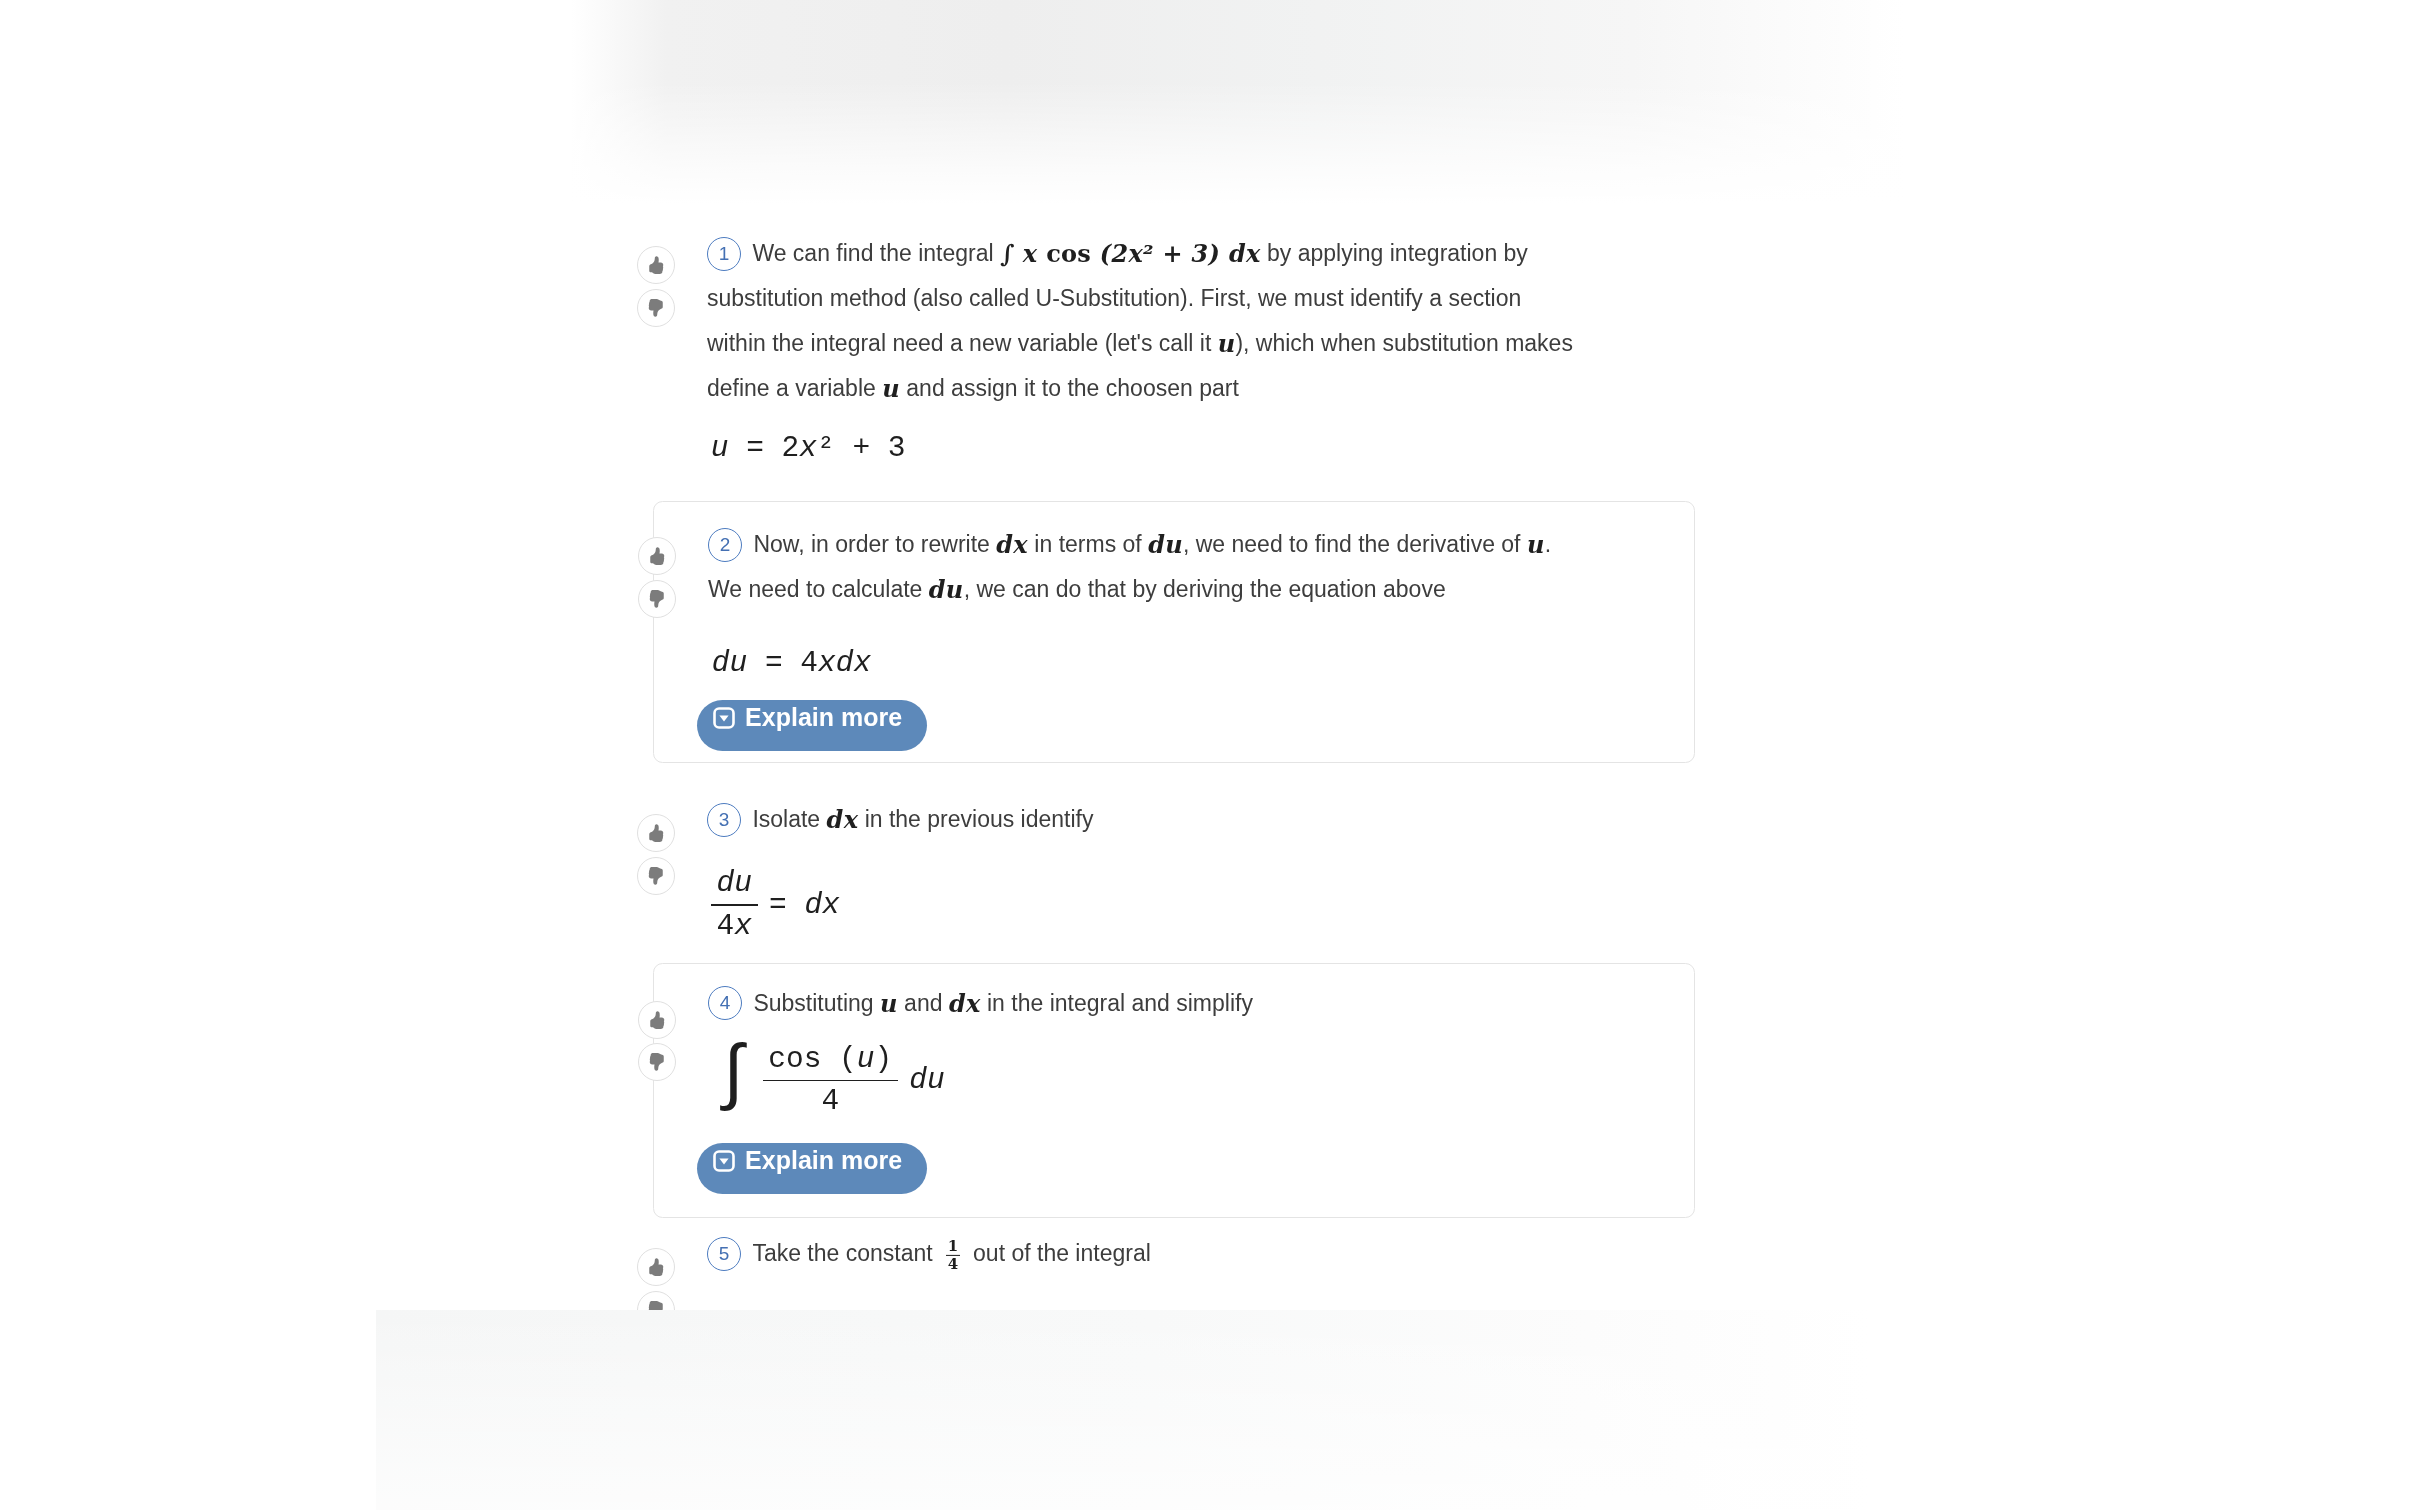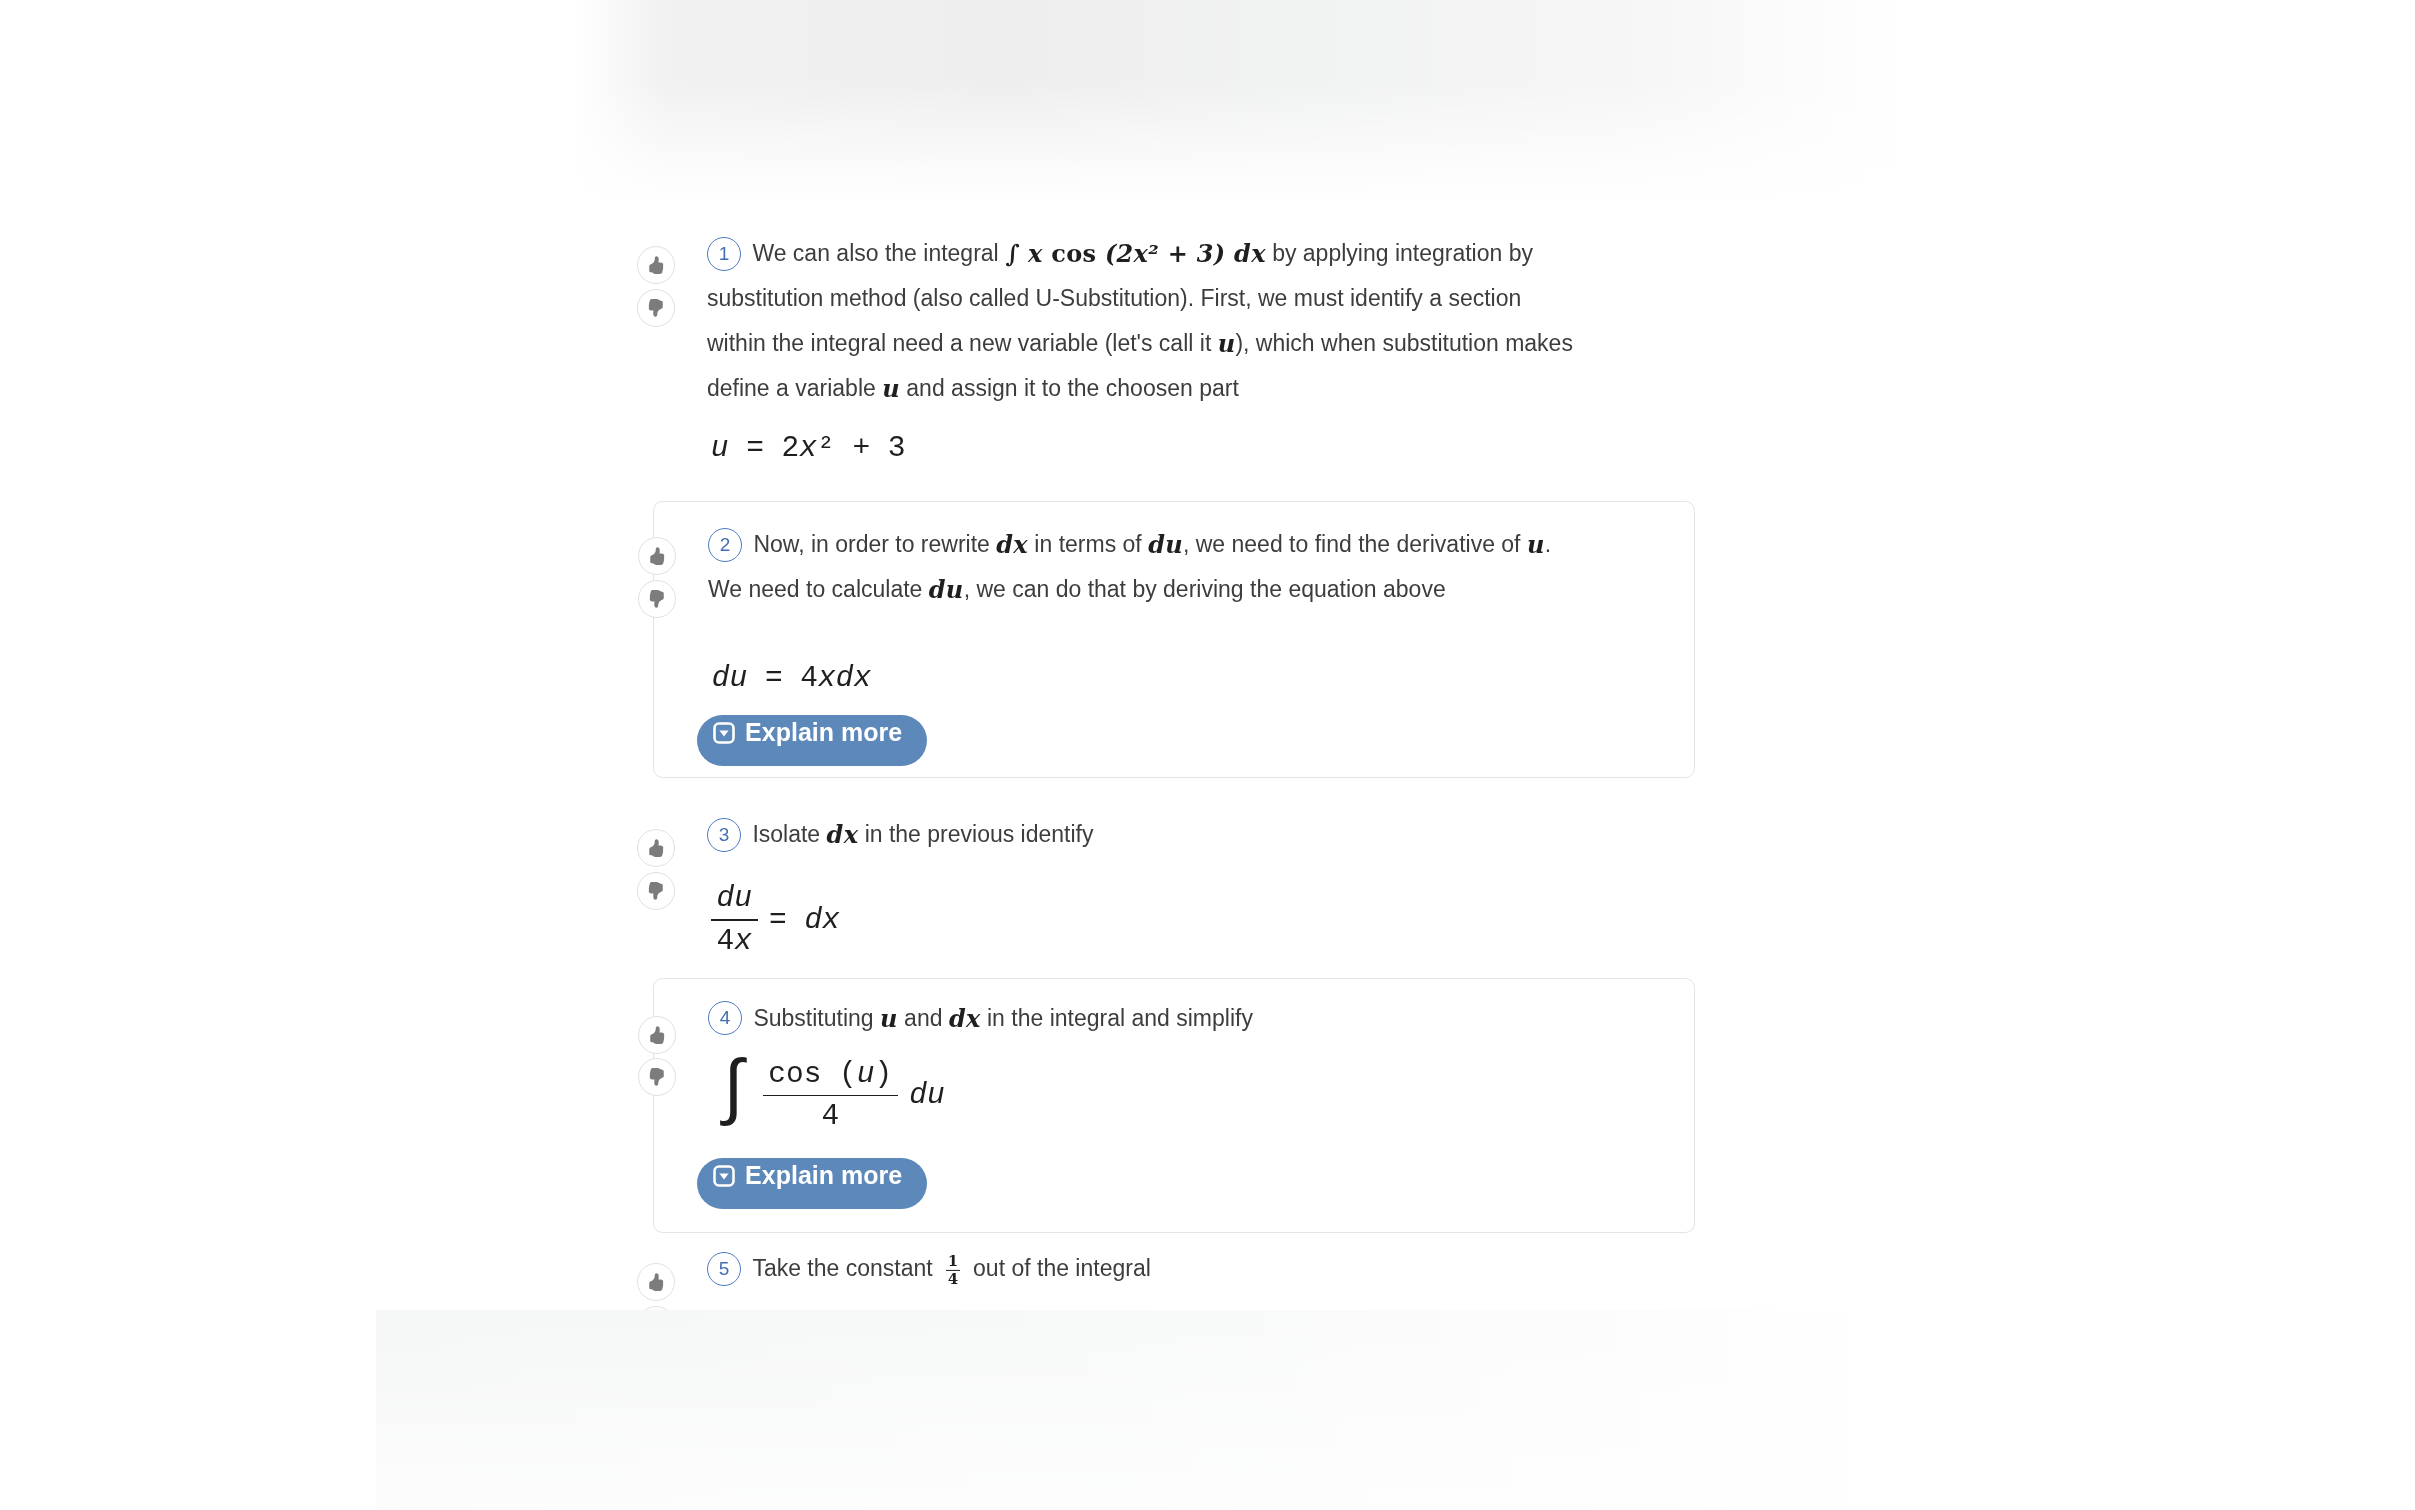--- a/index.html
+++ b/index.html
@@ -38,21 +38,21 @@
         font-family:"DejaVu Serif","Liberation Serif",serif;font-weight:700;font-size:15px;
         line-height:1.05;color:var(--math-color);transform:translateY(1.9px);}
   .infrac .n{border-bottom:1.9px solid var(--math-color);padding:0 1.9px 1px;}
   .infrac .d{padding-top:1px;}
 
   .eq,.eqrow{font-family:Liberation Mono, monospace;font-size:29.5px;
         color:var(--math-color);margin-left:3.8px;}
   .eq .it,.eqrow .it{font-style:italic;}
   .eq .rm,.eqrow .rm{font-style:normal;}
   .s1 .eq{margin-top:15px;line-height:44px;}
-  .s2 .eq{margin-top:44px;line-height:44px;}
+  .s2 .eq{margin-top:29px;line-height:44px;}
   .eqrow{display:flex;align-items:center;}
   .s3 .eqrow{margin-top:21px;}
   .s4 .eqrow{margin-top:13.3px;}
   .frac{display:inline-flex;flex-direction:column;align-items:center;}
   .frac .fn,.frac .fd{padding:1.9px 5.7px;line-height:1.25;}
   .frac .fbar{height:1.9px;background:var(--math-color);align-self:stretch;}
   .int-sign{font-size:72px;line-height:76px;margin-right:7.6px;transform:translateY(-3.8px);}
   .eq-suffix{margin-left:11.4px;}
 
   .explain-btn{display:inline-flex;align-items:center;gap:9.5px;height:51px;
@@ -82,21 +82,21 @@
             <svg viewBox="0 0 16 16">
               <path d="M6.956 1.745C7.021.81 7.908.087 8.864.325l.261.066c.463.116.874.456 1.012.965.22.816.533 2.511.062 4.51a9.84 9.84 0 0 1 .443-.051c.713-.065 1.669-.072 2.516.21.518.173.994.681 1.2 1.273.184.532.16 1.162-.234 1.733.058.119.103.242.138.363.077.27.113.567.113.856 0 .289-.036.586-.113.856-.039.135-.09.273-.16.404.169.387.107.819-.003 1.148a3.163 3.163 0 0 1-.488.901c.054.152.076.312.076.465 0 .305-.089.625-.253.912C13.1 15.522 12.437 16 11.5 16H8c-.605 0-1.07-.081-1.466-.218a4.82 4.82 0 0 1-.97-.484l-.048-.03c-.504-.307-.999-.609-2.068-.722C2.682 14.464 2 13.846 2 13V9c0-.85.685-1.432 1.357-1.615.849-.232 1.574-.787 2.132-1.41.56-.627.914-1.28 1.039-1.639.199-.575.356-1.539.428-2.59z"></path>
             </svg>
           </button>
           <button class="vote down">
             <svg viewBox="0 0 16 16">
               <path d="M6.956 1.745C7.021.81 7.908.087 8.864.325l.261.066c.463.116.874.456 1.012.965.22.816.533 2.511.062 4.51a9.84 9.84 0 0 1 .443-.051c.713-.065 1.669-.072 2.516.21.518.173.994.681 1.2 1.273.184.532.16 1.162-.234 1.733.058.119.103.242.138.363.077.27.113.567.113.856 0 .289-.036.586-.113.856-.039.135-.09.273-.16.404.169.387.107.819-.003 1.148a3.163 3.163 0 0 1-.488.901c.054.152.076.312.076.465 0 .305-.089.625-.253.912C13.1 15.522 12.437 16 11.5 16H8c-.605 0-1.07-.081-1.466-.218a4.82 4.82 0 0 1-.97-.484l-.048-.03c-.504-.307-.999-.609-2.068-.722C2.682 14.464 2 13.846 2 13V9c0-.85.685-1.432 1.357-1.615.849-.232 1.574-.787 2.132-1.41.56-.627.914-1.28 1.039-1.639.199-.575.356-1.539.428-2.59z"></path>
             </svg>
           </button>
         </div>
-        <div class="line"><span class="num-circle">1</span><span class="txt">We can also the integral </span><span class="math-b">∫ x </span><span class="math-b roman">cos</span><span class="math-b"> (2x² + 3) dx</span><span class="txt"> by applying integration by</span></div>
+        <div class="line"><span class="num-circle">1</span><span class="txt">We can find the integral </span><span class="math-b">∫ x </span><span class="math-b roman">cos</span><span class="math-b"> (2x² + 3) dx</span><span class="txt"> by applying integration by</span></div>
         <div class="line"><span class="txt">substitution method (also called U-Substitution). First, we must identify a section</span></div>
         <div class="line"><span class="txt">within the integral need a new variable (let's call it </span><span class="math-b">u</span><span class="txt">), which when substitution makes</span></div>
         <div class="line"><span class="txt">define a variable </span><span class="math-b">u</span><span class="txt"> and assign it to the choosen part</span></div>
         <div class="eq"><span class="it">u</span><span class="rm"> = 2</span><span class="it">x</span><span class="rm">² + 3</span></div>
       </div>
       <div class="step s2 box"><div class="votes">
           <button class="vote">
             <svg viewBox="0 0 16 16">
               <path d="M6.956 1.745C7.021.81 7.908.087 8.864.325l.261.066c.463.116.874.456 1.012.965.22.816.533 2.511.062 4.51a9.84 9.84 0 0 1 .443-.051c.713-.065 1.669-.072 2.516.21.518.173.994.681 1.2 1.273.184.532.16 1.162-.234 1.733.058.119.103.242.138.363.077.27.113.567.113.856 0 .289-.036.586-.113.856-.039.135-.09.273-.16.404.169.387.107.819-.003 1.148a3.163 3.163 0 0 1-.488.901c.054.152.076.312.076.465 0 .305-.089.625-.253.912C13.1 15.522 12.437 16 11.5 16H8c-.605 0-1.07-.081-1.466-.218a4.82 4.82 0 0 1-.97-.484l-.048-.03c-.504-.307-.999-.609-2.068-.722C2.682 14.464 2 13.846 2 13V9c0-.85.685-1.432 1.357-1.615.849-.232 1.574-.787 2.132-1.41.56-.627.914-1.28 1.039-1.639.199-.575.356-1.539.428-2.59z"></path>
             </svg>

